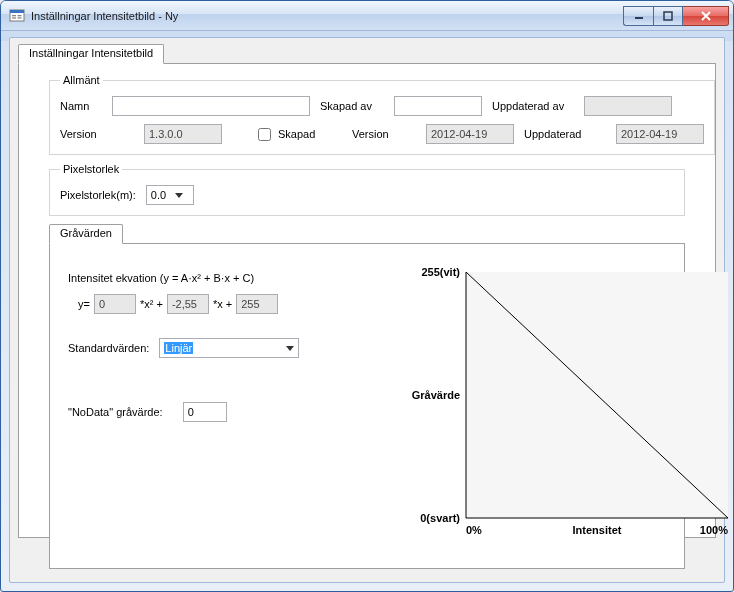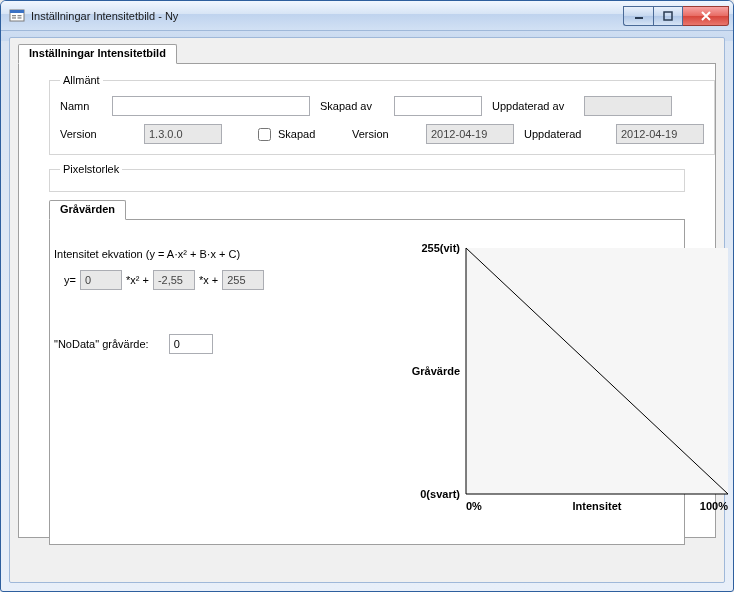--- a/index.html
+++ b/index.html
@@ -56,21 +56,20 @@
 
   
   .tabhost { position: relative; height: calc(100% - 36px); }
   .tab-strip { display: flex; height: 20px; position: relative; z-index: 2; }
   .tab-btn {
     border: 1px solid #9f9f9f; border-bottom: 1px solid #fff;
     background: #fff;
     padding: 2px 10px 0 10px;
     border-radius: 2px 2px 0 0;
     height: 20px;
-    font-weight: bold;
   }
   .tabpage {
     border: 1px solid #9f9f9f;
     background: #fff;
     height: calc(100% - 19px);
     margin-top: -1px;
     padding: 10px 30px;
     position: relative;
   }
 
@@ -99,21 +98,21 @@
   }
   .combo .combo-val { padding: 1px 4px; min-width: 24px; display: flex; align-items: center; }
   .combo .combo-btn { width: 16px; display: flex; align-items: center; justify-content: center; }
   .combo.selectlike .combo-val { flex: 1; }
 
   .combo.highlight .combo-val span { background: #3399ff; color: #fff; padding: 0 1px; }
 
   .grav-tabhost { margin-top: 6px; }
   .grav-tabhost .tabpage { height: 326px; }
 
-  .grav-left { position: absolute; left: 4px; top: 28px; width: 300px; }
+  .grav-left { position: absolute; left: 18px; top: 28px; width: 300px; }
   .grav-left .eq-row { display: flex; align-items: center; gap: 4px; margin-top: 10px; }
   .grav-left .eq-row input { width: 42px; text-align: left; }
 
   .grav-right { position: absolute; left: 352px; top: 18px; width: 330px; height: 300px; }
 
   .chart-wrap { position: absolute; left: 0; top: 0; width: 330px; height: 292px; }
 
   .btnbar {
     position: absolute; right: 12px; bottom: 5px; display: flex; gap: 8px;
   }
@@ -190,20 +189,33 @@
             </span>
             <span class="lbl" style="width:64px">Version</span>
             <input class="textbox-ro" style="width: 88px;" readonly="" value="2012-04-19">
             <span class="lbl" style="width:82px">Uppdaterad</span>
             <input class="textbox-ro" style="width: 88px;" readonly="" value="2012-04-19">
           </div>
         </fieldset>
 
         <fieldset class="group">
           <legend>Pixelstorlek</legend>
+          <div class="row">
+            <span class="lbl">Pixelstorlek(m):</span>
+            <div class="combo" style="width:48px">
+              <div class="combo-val">
+                  <span>0.0</span>
+                </div>
+              <div class="combo-btn">
+                <svg width="8" height="5">
+                    <path d="M0 0 L8 0 L4 5 Z" fill="#333"></path>
+                  </svg>
+              </div>
+            </div>
+          </div>
         </fieldset>
 
         <div class="tabhost grav-tabhost">
           <div class="tab-strip">
             <div class="tab-btn">
               <span>Gråvärden</span>
             </div>
           </div>
           <div class="tabpage">
 
@@ -211,20 +223,33 @@
               <div>Intensitet ekvation (y = A·x² + B·x + C)</div>
               <div class="eq-row">
                 <span style="margin-left:10px">y=</span>
                 <input class="textbox-ro" readonly="" value="0" style="">
                 <span>*x² +</span>
                 <input class="textbox-ro" readonly="" value="-2,55" style="">
                 <span>*x +</span>
                 <input class="textbox-ro" readonly="" value="255" style="">
               </div>
 
+              <div class="row" style="margin-top:24px">
+                <span class="lbl">Standardvärden:</span>
+                <div class="combo selectlike highlight" style="width:140px">
+                  <div class="combo-val">
+                      <span>Linjär</span>
+                    </div>
+                  <div class="combo-btn">
+                    <svg width="8" height="5">
+                        <path d="M0 0 L8 0 L4 5 Z" fill="#333"></path>
+                      </svg>
+                  </div>
+                </div>
+              </div>
 
               <div class="row" style="margin-top:44px">
                 <span class="lbl">"NoData" gråvärde:</span>
                 <input class="textbox" style="width: 44px; margin-left: 10px;" value="0">
               </div>
             </div>
 
             <div class="grav-right">
               <div class="chart-wrap">
                 <svg id="chart-svg" width="330" height="292">

